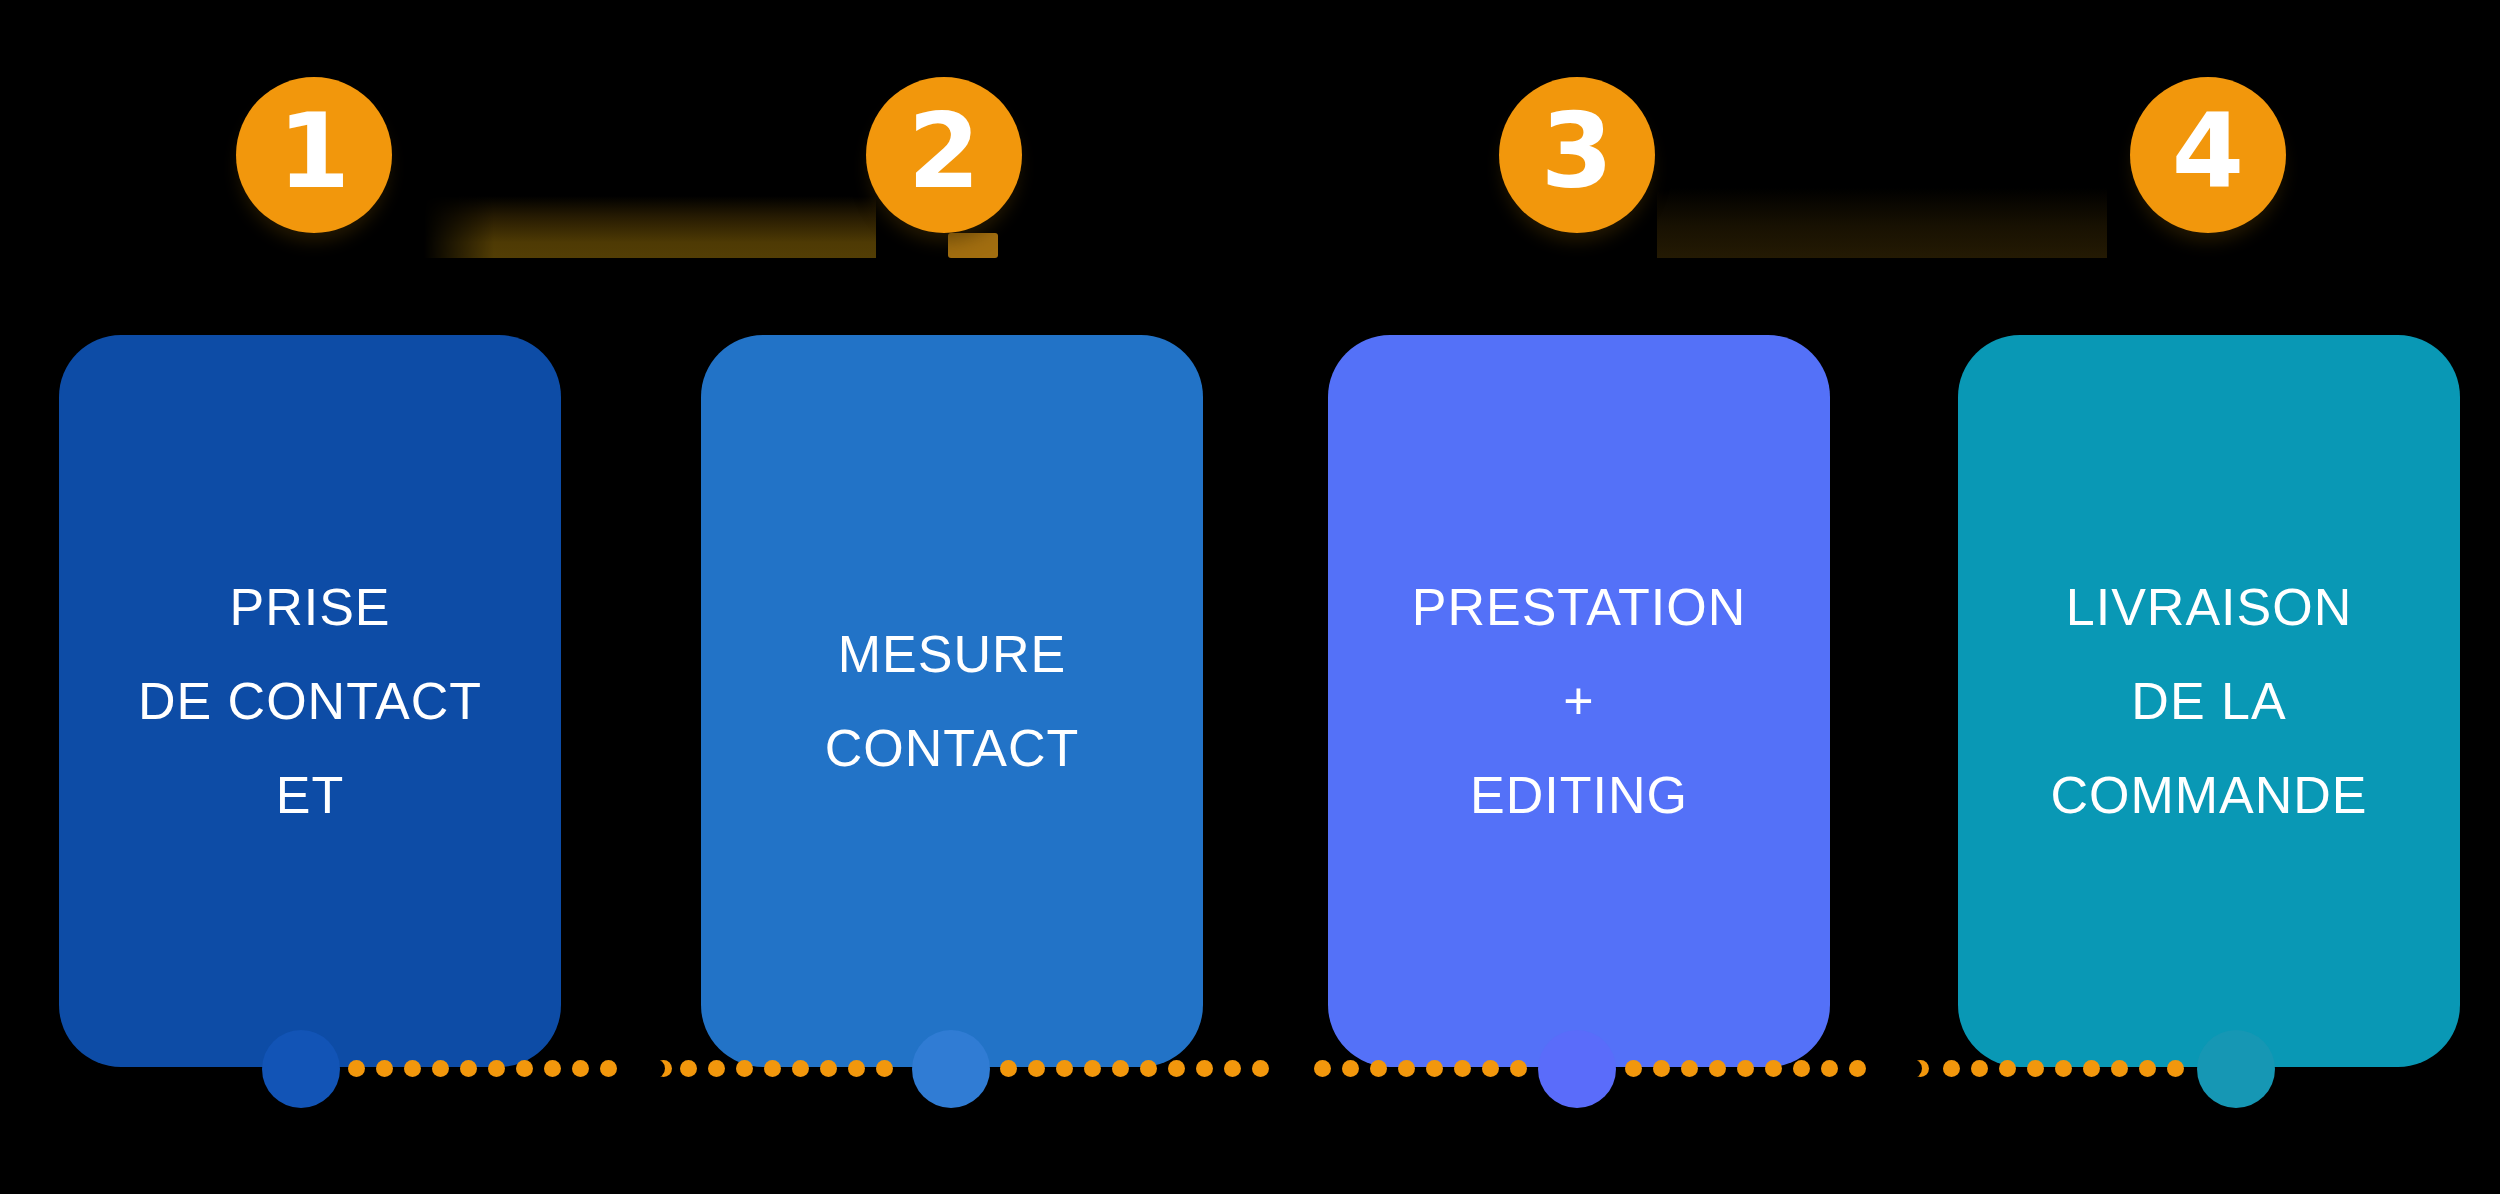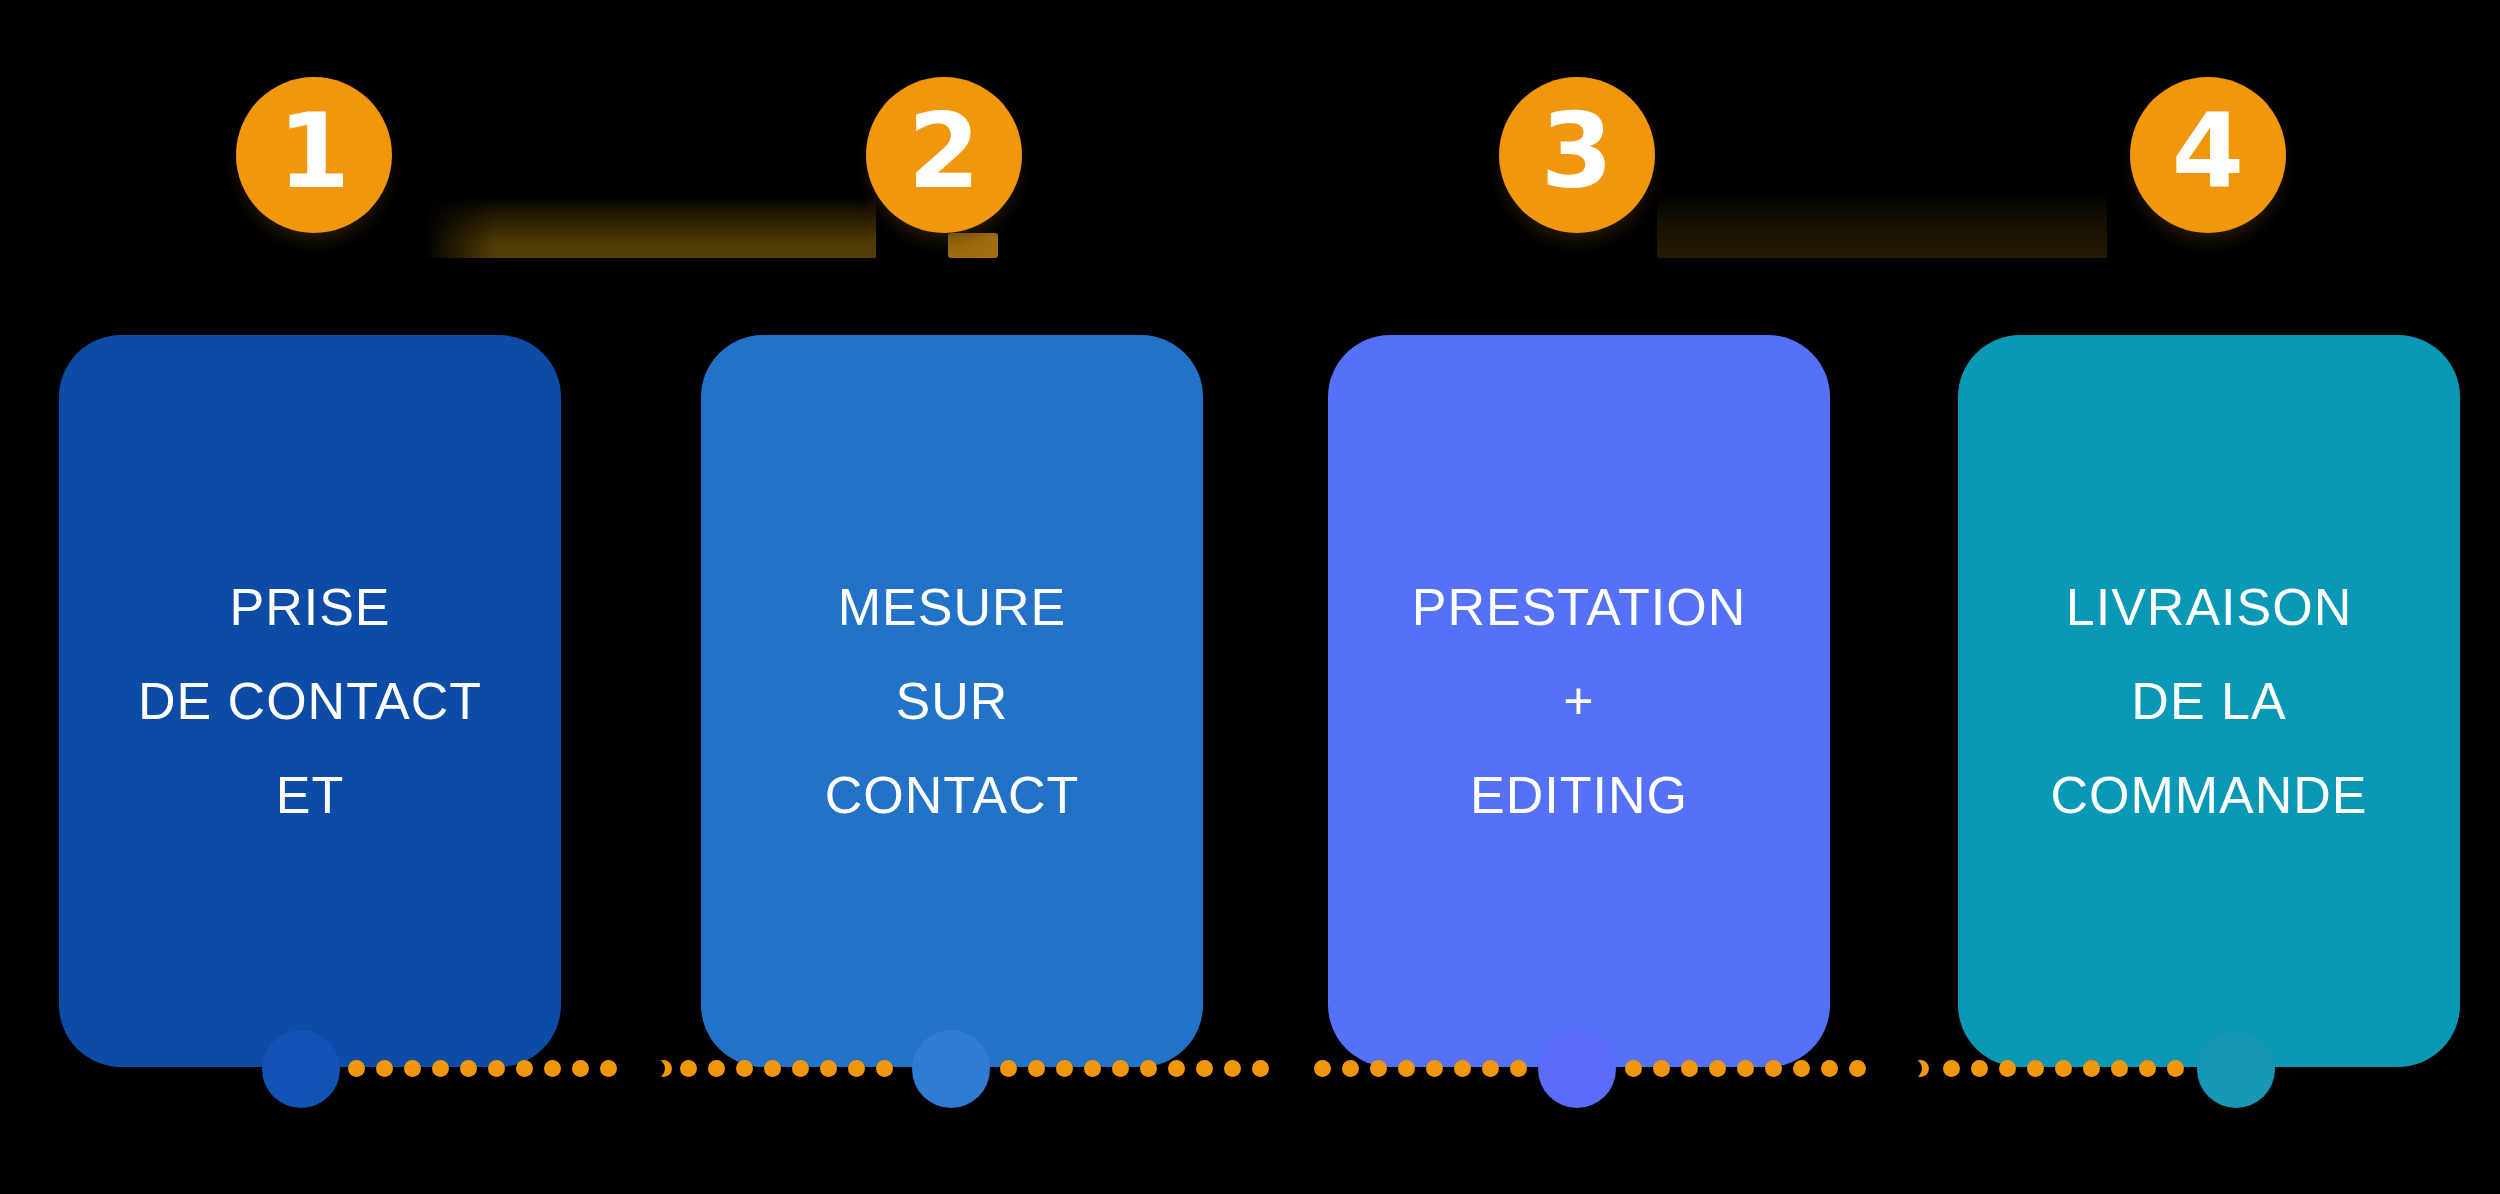--- a/index.html
+++ b/index.html
@@ -76,21 +76,20 @@
     <div>
       <div class="box-line">PRISE</div>
       <div class="box-line">DE CONTACT</div>
       <div class="box-line">ET</div>
     </div>
   </div>
 
   <div class="box" style="left: 701px; background-color: rgb(34, 115, 199);">
     <div>
       <div class="box-line">MESURE</div>
-      <div class="box-line">SUR</div>
       <div class="box-line">CONTACT</div>
     </div>
   </div>
 
   <div class="box" style="left: 1958px; background-color: rgb(9, 152, 181);">
     <div>
       <div class="box-line">LIVRAISON</div>
       <div class="box-line">DE LA</div>
       <div class="box-line">COMMANDE</div>
     </div>

